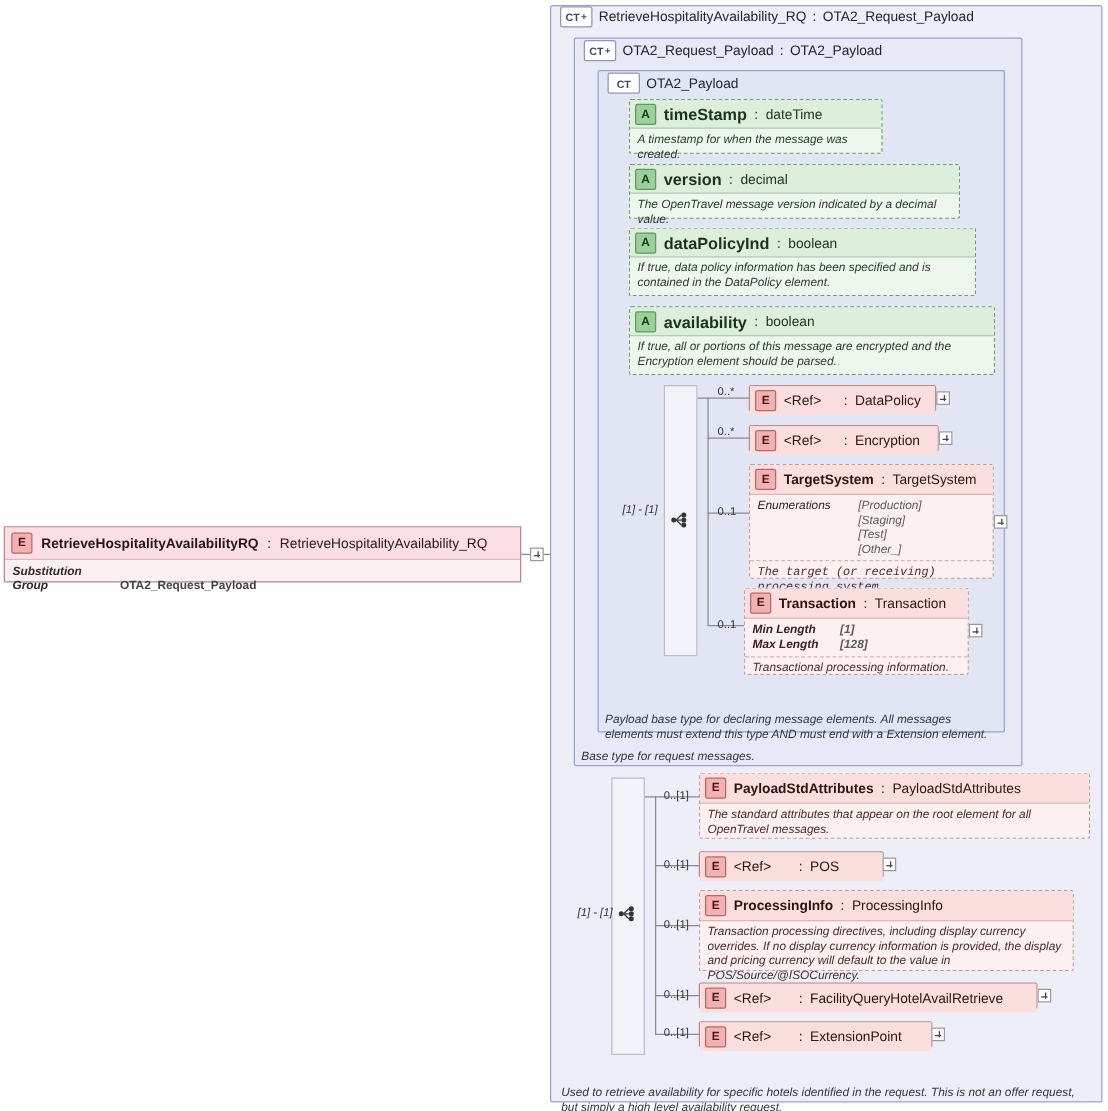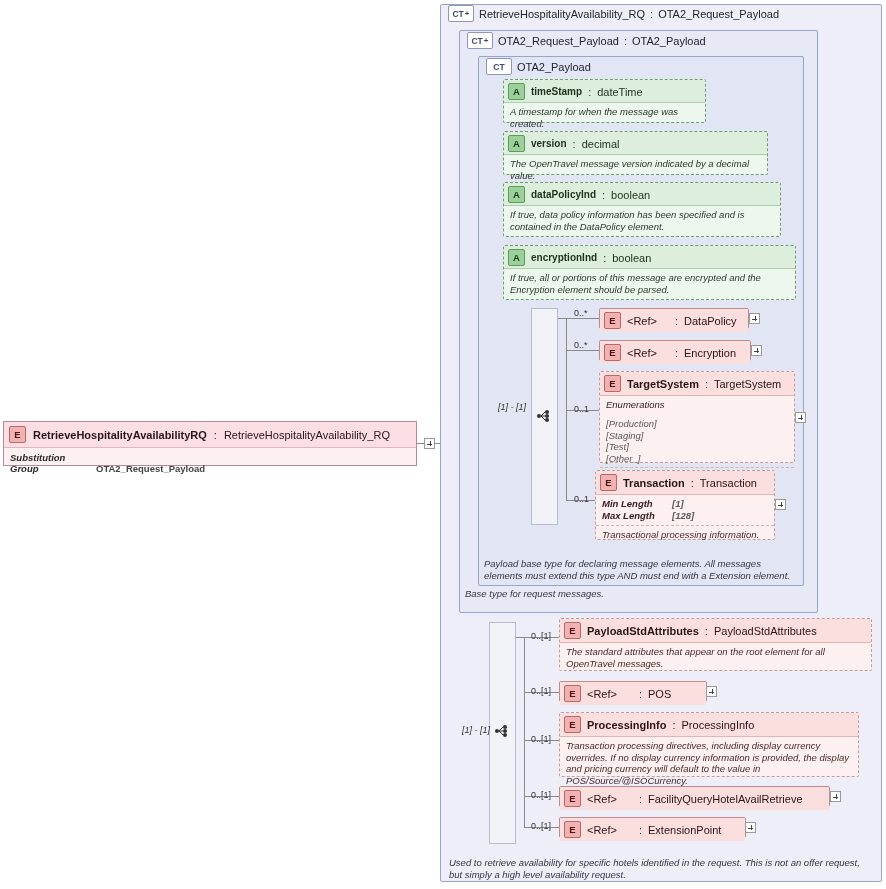--- a/index.html
+++ b/index.html
@@ -87,21 +87,21 @@
     align-items: center; justify-content: center;
     background: #9bd09b;
     border: 1px solid #5d9b5d;
     color: #17391a;
     font-weight: bold;
     font-size: 9.5px;
     border-radius: 2px;
   }
   .attr-name {
     font-weight: bold;
-    font-size: 10px;
+    font-size: 13px;
     color: #1a331a;
   }
   .attr-type {
     font-size: 11px;
     color: #1a331a;
   }
   .attr-doc {
     font-style: italic;
     font-size: 9.5px;
     color: #2c3b2c;
@@ -163,26 +163,25 @@
     font-size: 9.5px;
     color: #3b2020;
     padding: 3px 6px 2px 6px;
     line-height: 11.5px;
   }
   .facet-row { display: flex; gap: 6px; font-weight: bold; }
   .facet-label { width: 64px; }
   .facet-val { color: #5a5a5a; }
   .enum-block {
     display: flex;
-    gap: 8px;
+    gap: 22px;
     padding: 3px 6px 2px 6px;
     font-size: 9.5px;
     font-style: italic;
     color: #3b2020;
-    flex-direction: column;
   }
   .enum-vals { color: #5a5a5a; font-style: italic; line-height: 11.5px; }
 
   
   .expander {
     position: absolute;
     width: 11px; height: 11px;
     border: 1px solid #9a9a9a;
     background: #ffffff;
     box-sizing: border-box;
@@ -220,20 +219,21 @@
   .ln-h { position: absolute; height: 1px; background: #8a8a8a; }
   .ln-v { position: absolute; width: 1px; background: #8a8a8a; }
 
   
   .group-doc {
     position: absolute;
     font-style: italic;
     font-size: 9.5px;
     color: #33373f;
     line-height: 11.5px;
+    margin-top: 12px;
   }
 
   
   .root-node {
     position: absolute;
     box-sizing: border-box;
     border: 1px solid #b9879a;
     background: #fdf0f2;
   }
   .root-head {
@@ -340,21 +340,21 @@
     <span class="attr-name">dataPolicyInd</span>
     <span class="attr-type">:</span>
     <span class="attr-type">boolean</span>
   </div>
   <div class="attr-doc">If true, data policy information has been specified and is contained in the DataPolicy element.</div>
 </div>
 
 <div class="attr-node" style="left:503px; top:245px; width:293px; height:55px;">
   <div class="attr-head">
     <span class="attr-badge">A</span>
-    <span class="attr-name">encryptionInd</span>
+    <span class="attr-name">availability</span>
     <span class="attr-type">:</span>
     <span class="attr-type">boolean</span>
   </div>
   <div class="attr-doc">If true, all or portions of this message are encrypted and the Encryption element should be parsed.</div>
 </div>
 
 <div class="seq-bar" style="left:531px; top:308px; width:27px; height:217px;"></div>
 <svg class="seq-icon" style="left:536px; top:409px;" viewBox="0 0 18 14">
   <circle cx="3" cy="7" r="2" fill="#333"></circle>
   <circle cx="11" cy="3" r="2" fill="#333"></circle>

